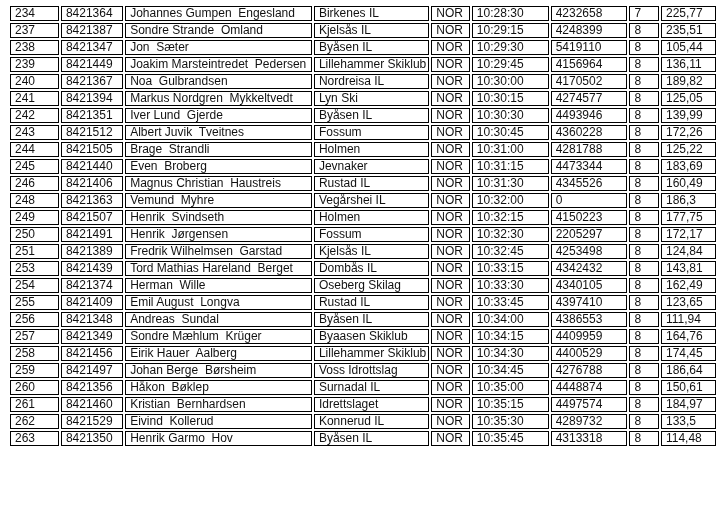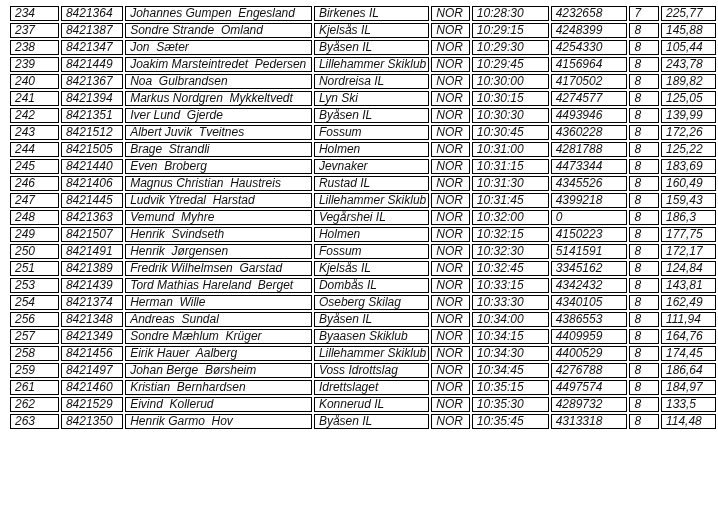--- a/index.html
+++ b/index.html
@@ -8,21 +8,20 @@
     background: #ffffff;
   }
   body {
     width: 718px;
     height: 522px;
     overflow: hidden;
     font-family: "Liberation Sans", sans-serif;
   }
   .page {
     padding: 4px 0 0 8px;
-    font-style: italic;
   }
   table.start-list {
     border-collapse: separate;
     border-spacing: 2px;
     table-layout: fixed;
   }
   table.start-list td {
     box-sizing: border-box;
     border: 1px solid #000000;
     height: 15px;
@@ -74,43 +73,43 @@
         </tr>
         <tr>
           <td>237</td>
           <td>8421387</td>
           <td>Sondre Strande  Omland</td>
           <td>Kjelsås IL</td>
           <td>NOR</td>
           <td>10:29:15</td>
           <td>4248399</td>
           <td>8</td>
-          <td>145,88</td>
+          <td>235,51</td>
         </tr>
         <tr>
           <td>238</td>
           <td>8421347</td>
           <td>Jon  Sæter</td>
           <td>Byåsen IL</td>
           <td>NOR</td>
           <td>10:29:30</td>
-          <td>4254330</td>
+          <td>5419110</td>
           <td>8</td>
           <td>105,44</td>
         </tr>
         <tr>
           <td>239</td>
           <td>8421449</td>
           <td>Joakim Marsteintredet  Pedersen</td>
           <td>Lillehammer Skiklub</td>
           <td>NOR</td>
           <td>10:29:45</td>
           <td>4156964</td>
           <td>8</td>
-          <td>243,78</td>
+          <td>136,11</td>
         </tr>
         <tr>
           <td>240</td>
           <td>8421367</td>
           <td>Noa  Gulbrandsen</td>
           <td>Nordreisa IL</td>
           <td>NOR</td>
           <td>10:30:00</td>
           <td>4170502</td>
           <td>8</td>
@@ -176,31 +175,20 @@
           <td>8421406</td>
           <td>Magnus Christian  Haustreis</td>
           <td>Rustad IL</td>
           <td>NOR</td>
           <td>10:31:30</td>
           <td>4345526</td>
           <td>8</td>
           <td>160,49</td>
         </tr>
         <tr>
-          <td>247</td>
-          <td>8421445</td>
-          <td>Ludvik Ytredal  Harstad</td>
-          <td>Lillehammer Skiklub</td>
-          <td>NOR</td>
-          <td>10:31:45</td>
-          <td>4399218</td>
-          <td>8</td>
-          <td>159,43</td>
-        </tr>
-        <tr>
           <td>248</td>
           <td>8421363</td>
           <td>Vemund  Myhre</td>
           <td>Vegårshei IL</td>
           <td>NOR</td>
           <td>10:32:00</td>
           <td>0</td>
           <td>8</td>
           <td>186,3</td>
         </tr>
@@ -215,32 +203,32 @@
           <td>8</td>
           <td>177,75</td>
         </tr>
         <tr>
           <td>250</td>
           <td>8421491</td>
           <td>Henrik  Jørgensen</td>
           <td>Fossum</td>
           <td>NOR</td>
           <td>10:32:30</td>
-          <td>5141591</td>
+          <td>2205297</td>
           <td>8</td>
           <td>172,17</td>
         </tr>
         <tr>
           <td>251</td>
           <td>8421389</td>
           <td>Fredrik Wilhelmsen  Garstad</td>
           <td>Kjelsås IL</td>
           <td>NOR</td>
           <td>10:32:45</td>
-          <td>3345162</td>
+          <td>4253498</td>
           <td>8</td>
           <td>124,84</td>
         </tr>
         <tr>
           <td>253</td>
           <td>8421439</td>
           <td>Tord Mathias Hareland  Berget</td>
           <td>Dombås IL</td>
           <td>NOR</td>
           <td>10:33:15</td>
@@ -253,20 +241,31 @@
           <td>8421374</td>
           <td>Herman  Wille</td>
           <td>Oseberg Skilag</td>
           <td>NOR</td>
           <td>10:33:30</td>
           <td>4340105</td>
           <td>8</td>
           <td>162,49</td>
         </tr>
         <tr>
+          <td>255</td>
+          <td>8421409</td>
+          <td>Emil August  Longva</td>
+          <td>Rustad IL</td>
+          <td>NOR</td>
+          <td>10:33:45</td>
+          <td>4397410</td>
+          <td>8</td>
+          <td>123,65</td>
+        </tr>
+        <tr>
           <td>256</td>
           <td>8421348</td>
           <td>Andreas  Sundal</td>
           <td>Byåsen IL</td>
           <td>NOR</td>
           <td>10:34:00</td>
           <td>4386553</td>
           <td>8</td>
           <td>111,94</td>
         </tr>
@@ -295,20 +294,31 @@
         <tr>
           <td>259</td>
           <td>8421497</td>
           <td>Johan Berge  Børsheim</td>
           <td>Voss Idrottslag</td>
           <td>NOR</td>
           <td>10:34:45</td>
           <td>4276788</td>
           <td>8</td>
           <td>186,64</td>
+        </tr>
+        <tr>
+          <td>260</td>
+          <td>8421356</td>
+          <td>Håkon  Bøklep</td>
+          <td>Surnadal IL</td>
+          <td>NOR</td>
+          <td>10:35:00</td>
+          <td>4448874</td>
+          <td>8</td>
+          <td>150,61</td>
         </tr>
         <tr>
           <td>261</td>
           <td>8421460</td>
           <td>Kristian  Bernhardsen</td>
           <td>Idrettslaget</td>
           <td>NOR</td>
           <td>10:35:15</td>
           <td>4497574</td>
           <td>8</td>

